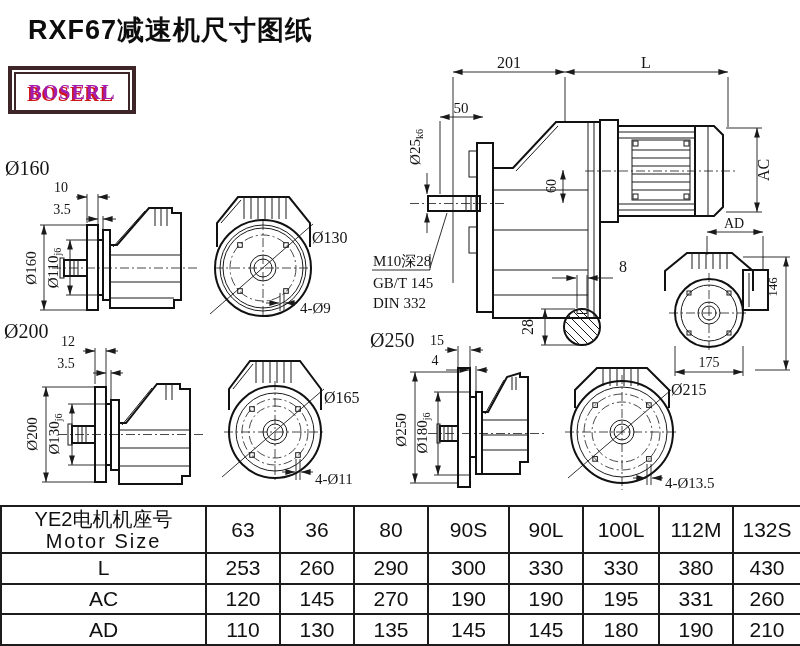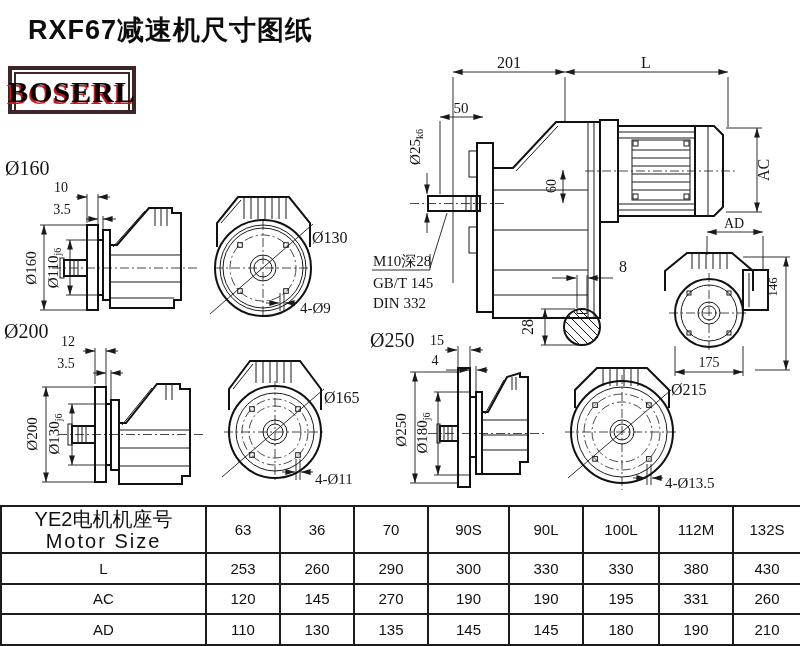--- a/index.html
+++ b/index.html
@@ -2,32 +2,32 @@
 <html><head>
 <meta charset="utf-8">
 <style>
   html,body{margin:0;padding:0;background:#fff;}
   .stage{position:relative;width:800px;height:646px;background:#ffffff;overflow:hidden;
          font-family:"Liberation Sans",sans-serif;color:#111;}
   .abs{position:absolute;}
   .page-title{left:28px;top:12px;font-size:27px;font-weight:bold;letter-spacing:1px;color:#0d0d0d;text-align:center;}
   .logo-outer{left:8px;top:66px;width:128px;height:48px;border:4px solid #3e2527;background:#fff;box-sizing:border-box;}
   .logo-inner{margin:2px;border:2px solid #3e2527;height:36px;display:flex;align-items:center;justify-content:center;}
-  .logo-text{font-family:"Liberation Serif",serif;font-weight:bold;font-size:30px;letter-spacing:1px;
-             color:#000000;text-shadow:-1.5px 1.5px 0 #cf1717;}
+  .logo-text{font-family:"Liberation Serif",serif;font-weight:bold;font-size:20px;letter-spacing:1px;
+             color:#a21caf;text-shadow:-1.5px 1.5px 0 #cf1717;}
   svg{position:absolute;overflow:visible;}
   svg text{font-family:"Liberation Serif",serif;fill:#151515;}
   .bd{stroke:#111;stroke-width:2;fill:none;}
   .ln{stroke:#1a1a1a;stroke-width:1;fill:none;}
   .dm{stroke:#1a1a1a;stroke-width:0.9;fill:none;}
   .cl{stroke:#1a1a1a;stroke-width:0.8;fill:none;stroke-dasharray:9 3 2 3;}
   
   .dim-table{left:0;top:505px;width:800px;height:141px;border-collapse:collapse;table-layout:fixed;}
   .dim-table td{border:2px solid #1c1c1c;text-align:center;vertical-align:middle;
-                font-size:15px;color:#101010;padding:0;}
+                font-size:21px;color:#101010;padding:0;}
   .dim-table .hd{font-size:20px;line-height:22px;}
   .dim-table .hd .en{letter-spacing:2px;}
   .r-head{height:46px;}
   .r-data{height:30px;}
 </style>
 </head>
 <body>
 
 <div class="stage">
 
@@ -427,21 +427,21 @@
         <col style="width:68px">
     </colgroup>
     <tbody>
         <tr class="r-head">
       <td class="hd">
         <div>YE2电机机座号</div>
         <div class="en">Motor Size</div>
       </td>
       <td>63</td>
       <td>36</td>
-      <td>70</td>
+      <td>80</td>
       <td>90S</td>
       <td>90L</td>
       <td>100L</td>
       <td>112M</td>
       <td>132S</td>
     </tr>
     <tr class="r-data">
       <td>L</td>
       <td>253</td>
       <td>260</td>

